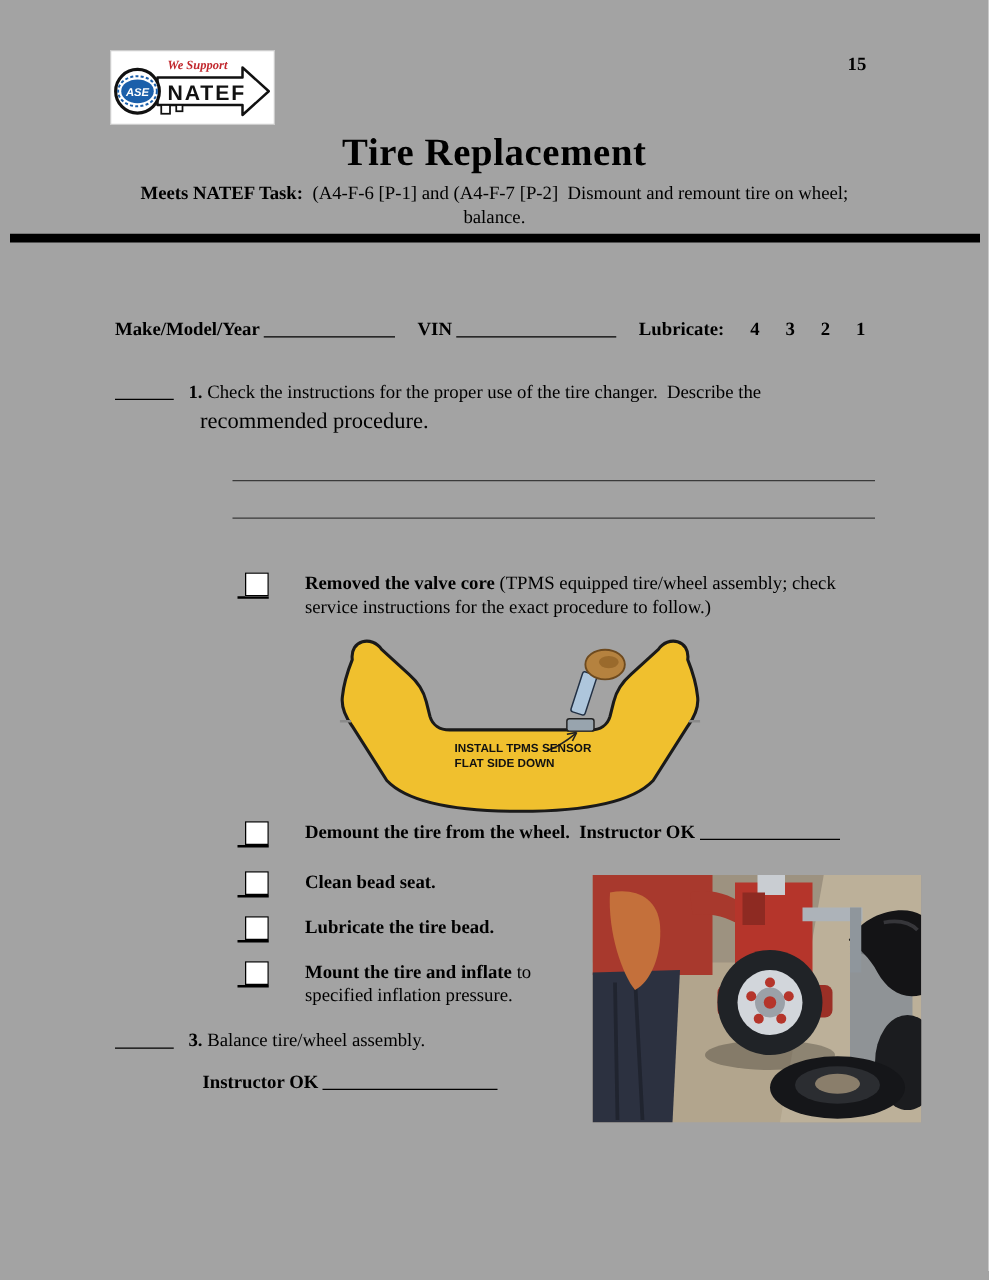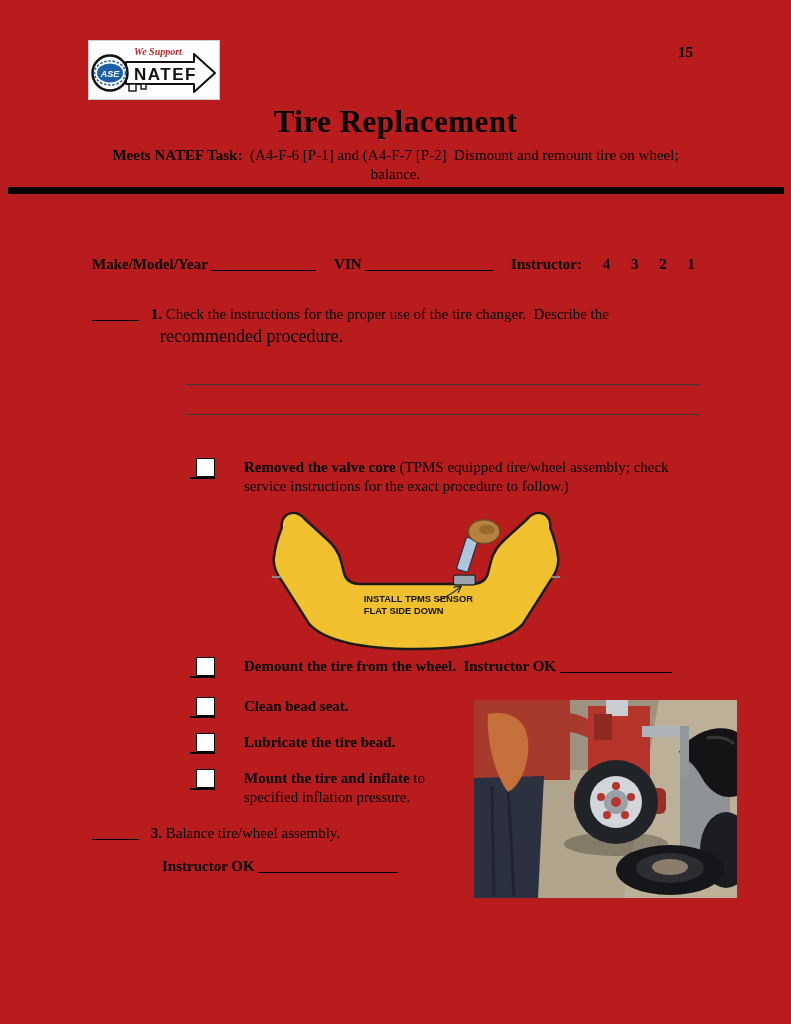--- a/index.html
+++ b/index.html
@@ -2,21 +2,21 @@
 <html><head>
 <meta charset="utf-8">
 <style>
   * { box-sizing: border-box; margin: 0; padding: 0; }
   html, body { background: #ffffff; }
   .page {
     position: relative;
     width: 791px;
     height: 1024px;
     margin: 0 auto;
-    background: #b91c1c;
+    background: #a3a3a3;
     font-family: "Liberation Serif", serif;
     color: #000;
     overflow: hidden;
   }
   .abs { position: absolute; }
   .b { font-weight: bold; }
   .pre { white-space: pre-wrap; }
   .blank {
     display: inline-block;
     border-bottom: 1.6px solid #000;
@@ -84,21 +84,21 @@
   </div>
 
   <div class="abs rule"></div>
 
 
   <div class="abs formrow row2">
     <span>Make/Model/Year</span>
     <span class="blank w105"></span>
     <span class="ml14">VIN</span>
     <span class="blank w128"></span>
-    <span class="ml14">Instructor:</span>
+    <span class="ml14">Lubricate:</span>
     <span class="evalnum">4</span>
     <span class="evalnum">3</span>
     <span class="evalnum">2</span>
     <span class="evalnum">1</span>
   </div>
 
   <div class="abs item" style="top:306px">
     <span class="blank w47"></span>
     <span class="b" style="margin-left:8px">1.</span>
     <span class="pre">Check the instructions for the proper use of the tire changer.  Describe the</span>

